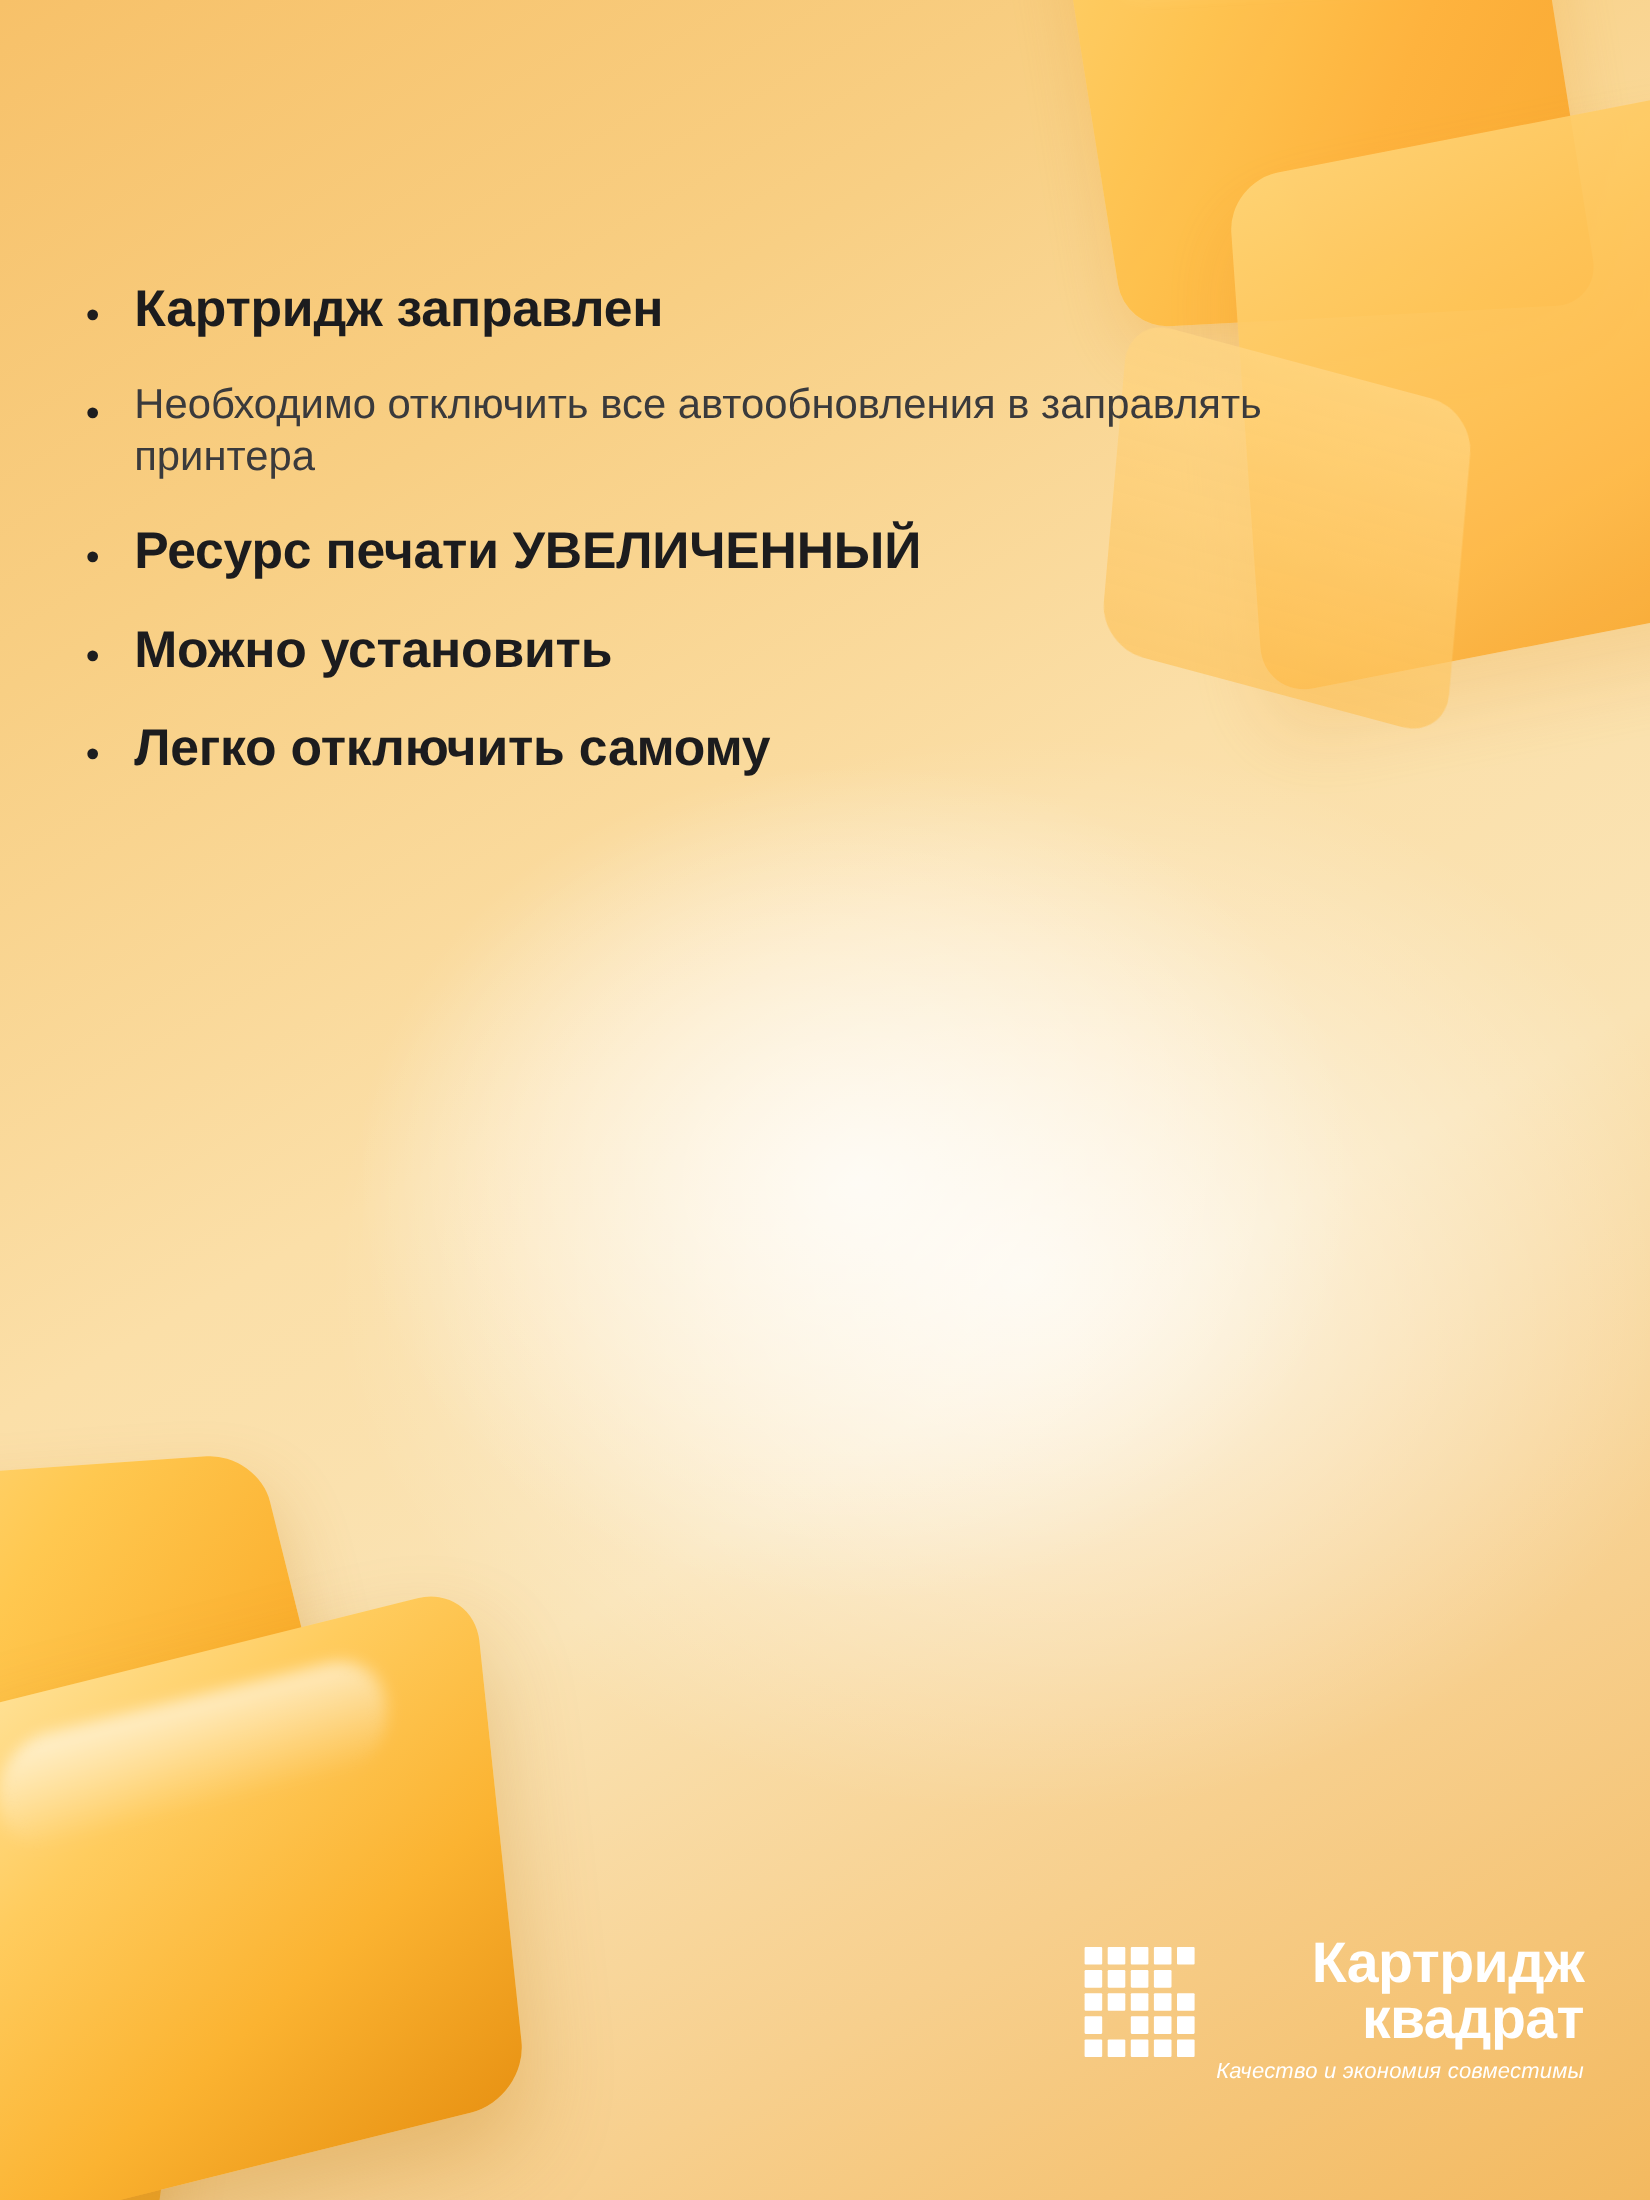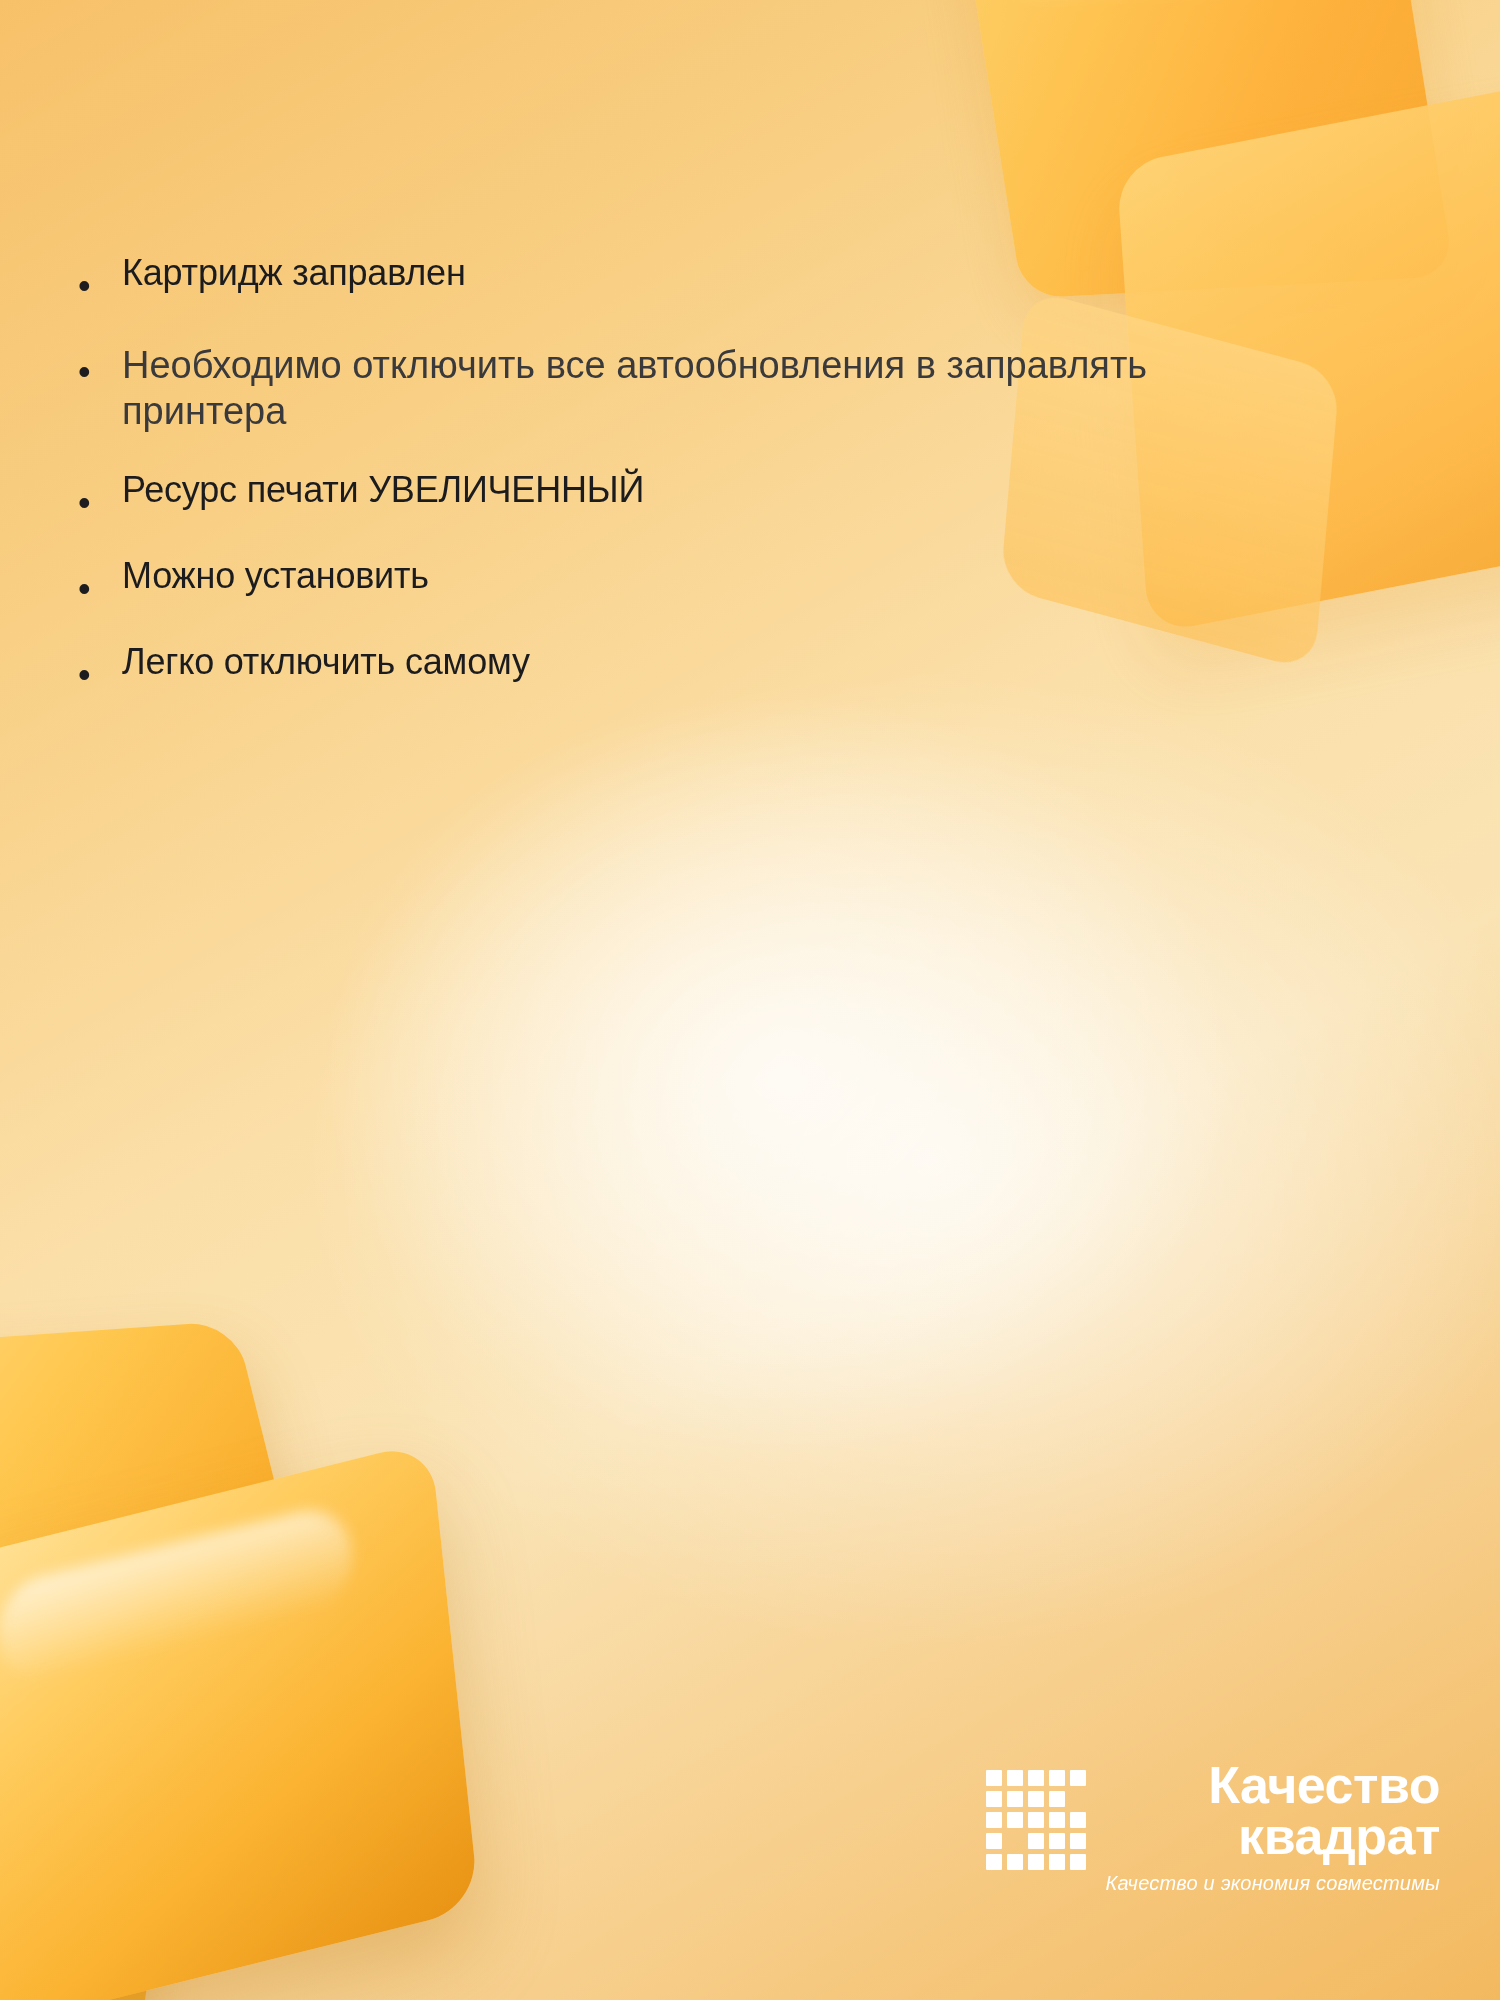--- a/index.html
+++ b/index.html
@@ -145,22 +145,22 @@
     padding-top: 16px;
     text-align: left;
     font-size: 36px;
     line-height: 1;
     color: #1d1d1f;
   }
   .feature-body {
     flex: 1 1 auto;
   }
   .feature-title {
-    font-size: 36px;
-    font-weight: normal;
+    font-size: 47px;
+    font-weight: bold;
     color: #1c1c1e;
     letter-spacing: -0.2px;
     line-height: 1.18;
   }
   .feature-note {
     font-size: 38px;
     font-weight: normal;
     color: #3a3a3c;
     line-height: 1.22;
     margin-top: 4px;
@@ -288,19 +288,19 @@
         <i></i>
         <i></i>
         <i></i>
       <i></i>
         <i></i>
         <i></i>
         <i></i>
         <i></i>
     </div>
     <div class="logo-text">
-      <div class="logo-line1">Качество</div>
+      <div class="logo-line1">Картридж</div>
       <div class="logo-line2">квадрат</div>
       <div class="logo-tagline">Качество и экономия совместимы</div>
     </div>
   </div>
 
 </div>
 
 </body></html>

